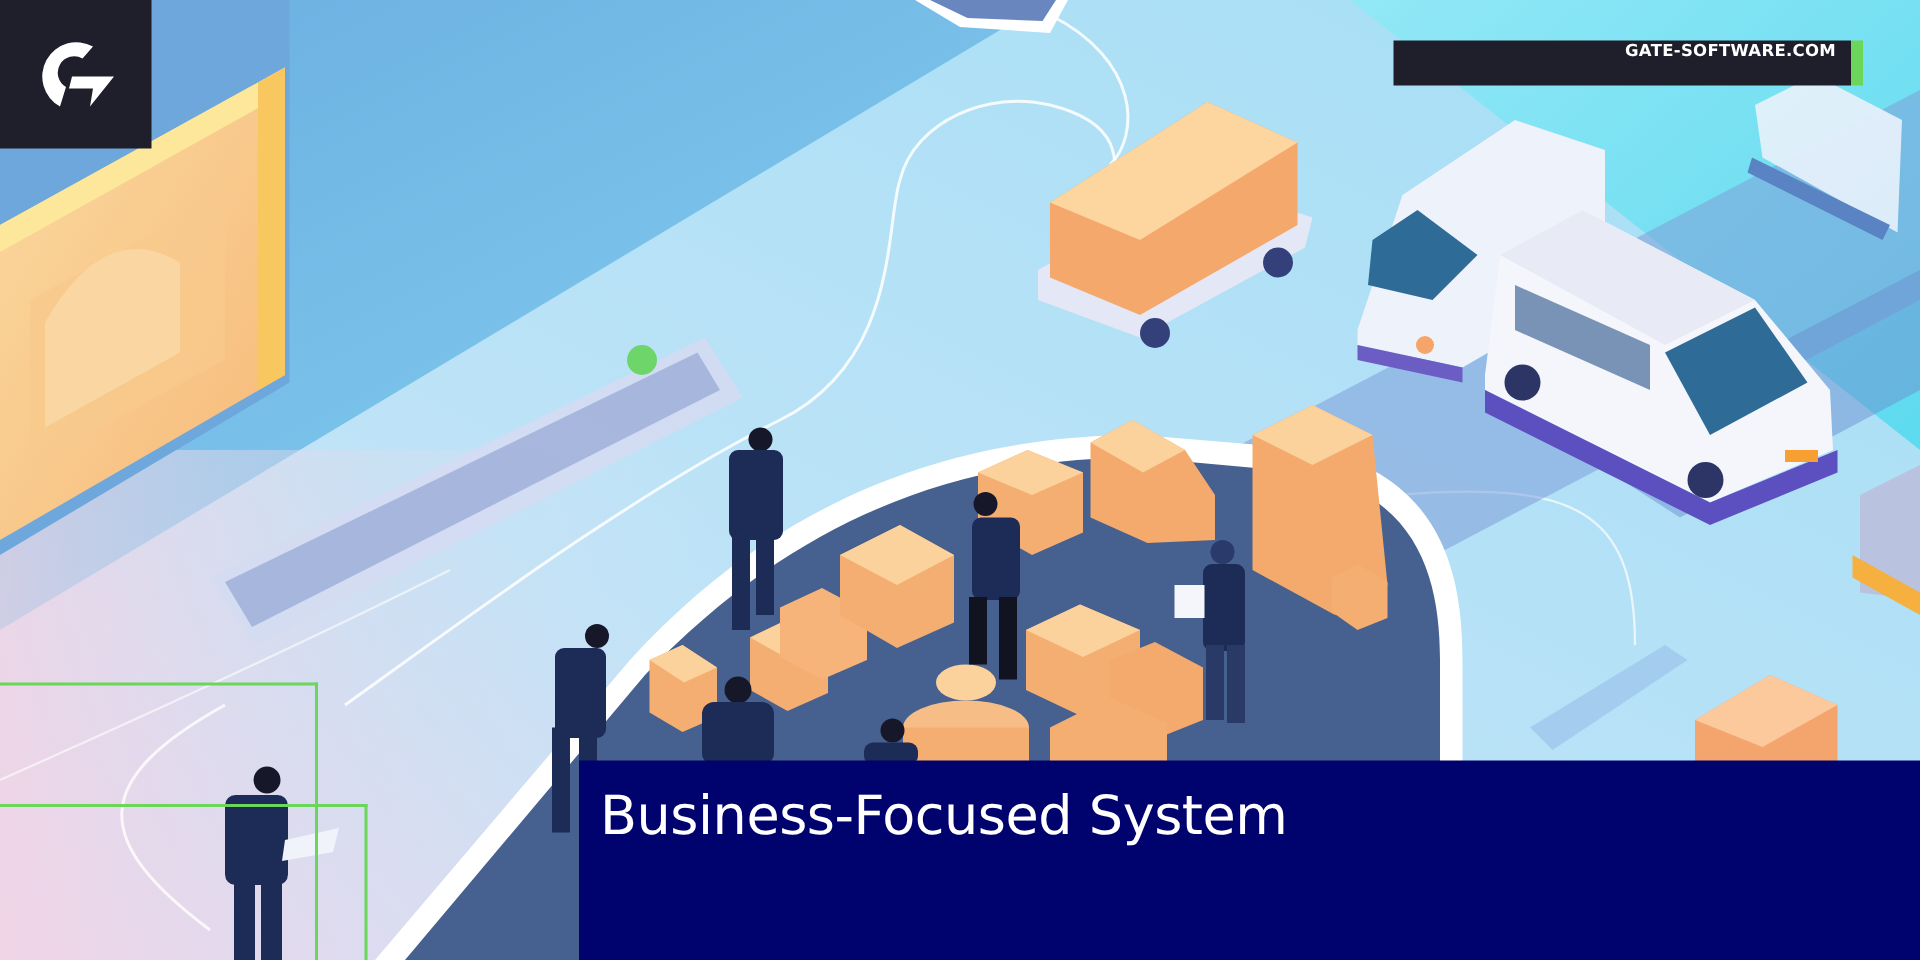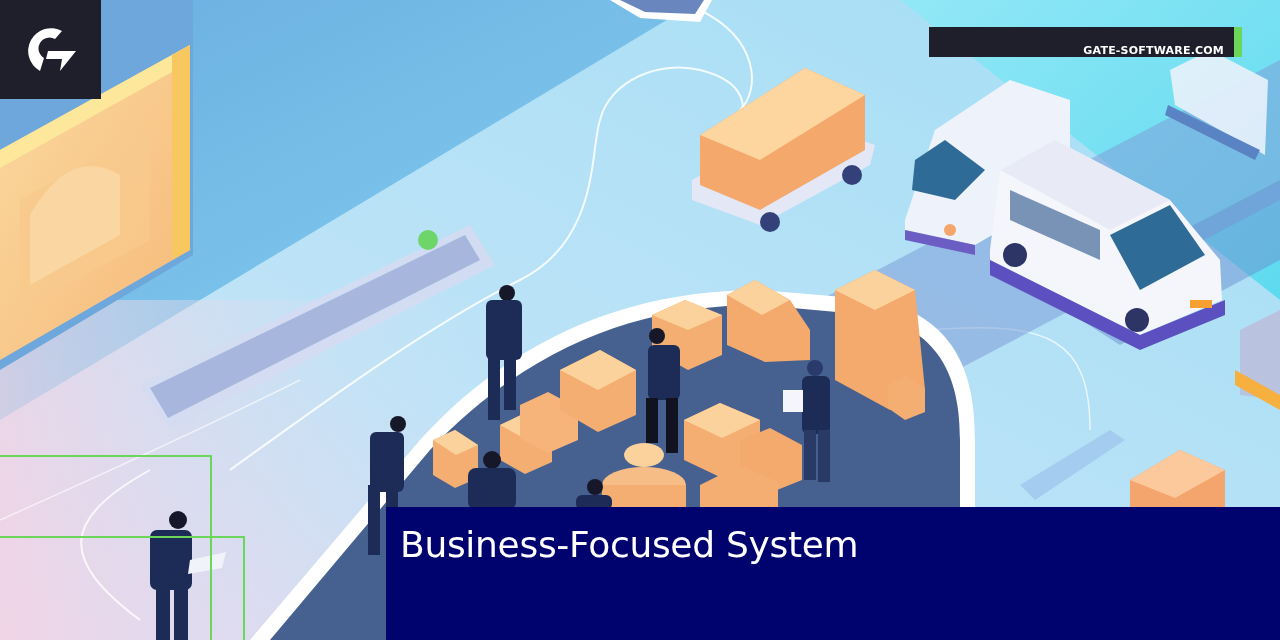--- a/index.html
+++ b/index.html
@@ -16,21 +16,21 @@
     .hero svg { position: absolute; left: 0; top: 0; }
 
     .logo-block {
       position: absolute; left: 0; top: 0; width: 101px; height: 99px;
       background: #1f1e2b;
       display: flex; align-items: center; justify-content: center;
     }
     .url-banner {
       position: absolute; left: 929px; top: 27px; width: 305px; height: 30px;
       background: #1f1e2b;
-      display: flex; align-items: flex-end; justify-content: flex-end;
+      display: flex; align-items: flex-start; justify-content: flex-end;
       padding-right: 10px;
     }
     .url-accent {
       position: absolute; left: 1234px; top: 27px; width: 8px; height: 30px;
     }
     .url-text {
       color: #ffffff;
       font-family: "DejaVu Sans", sans-serif;
       font-weight: bold;
       font-size: 11px;

